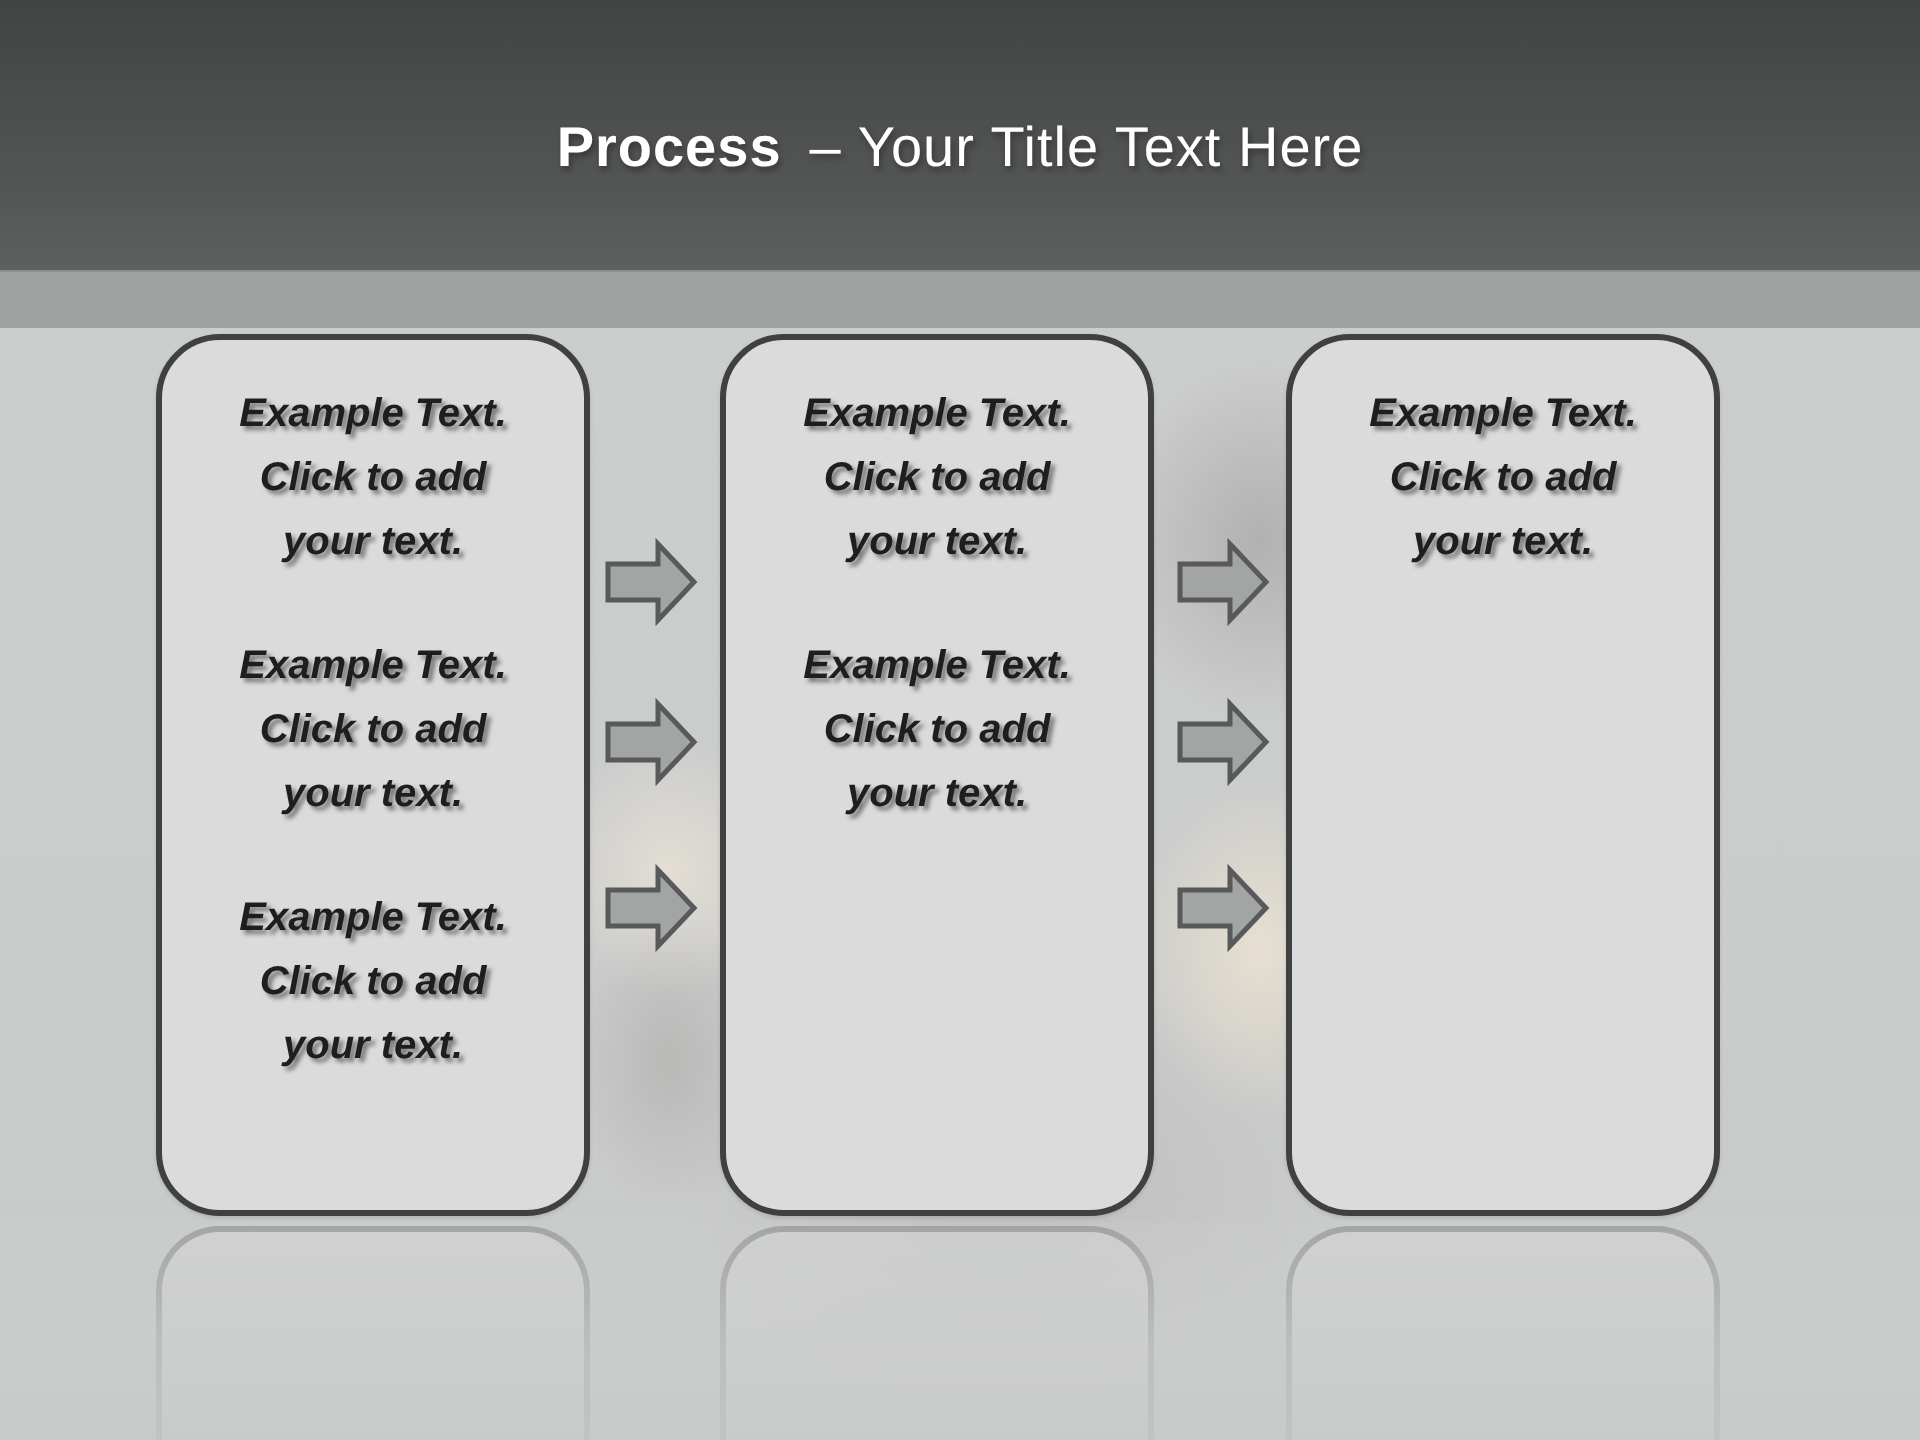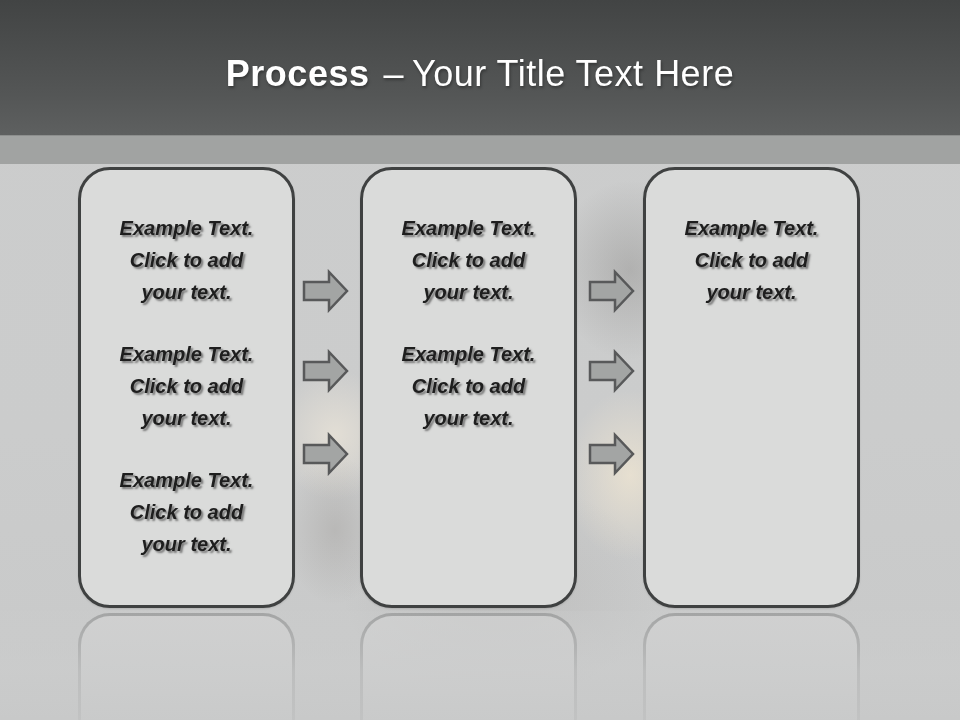--- a/index.html
+++ b/index.html
@@ -18,34 +18,34 @@
       background:radial-gradient(closest-side,rgba(242,234,219,.6),rgba(242,234,219,0));}
   .s4{left:285px;top:455px;width:100px;height:150px;
       background:radial-gradient(closest-side,rgba(80,70,62,.14),rgba(80,70,62,0));}
   .s5{left:340px;top:480px;width:320px;height:220px;
       background:radial-gradient(closest-side,rgba(90,84,78,.10),rgba(90,84,78,0));}
 
   
   .titlebar{position:absolute;left:0;top:0;width:960px;height:135px;z-index:5;
             background:linear-gradient(to bottom,#424444 0%,#4b4d4d 35%,#545656 70%,#5e6060 100%);
             display:flex;justify-content:center;align-items:flex-start;}
-  .title{margin:0;padding-top:57px;font-size:36px;line-height:34px;color:#ffffff;
+  .title{margin:0;padding-top:57px;font-size:28px;line-height:34px;color:#ffffff;
          font-weight:400;letter-spacing:.5px;text-shadow:1px 2px 3px rgba(0,0,0,.35);
          white-space:nowrap;}
   .t-bold{font-weight:700;}
   .t-sep{margin:0 8px 0 14px;}
 
   
   .band{position:absolute;left:0;top:135px;width:960px;height:28px;z-index:4;
         background:#a1a3a2;border-top:1px solid #8d8f8e;}
 
   
   .process-box{position:absolute;top:167px;width:217px;height:441px;box-sizing:border-box;
                background:#dadbda;border:3px solid #3f4141;border-radius:32px;z-index:3;
-               padding-top:42px;box-shadow:0 1px 2px rgba(0,0,0,.12);}
+               padding-top:21px;box-shadow:0 1px 2px rgba(0,0,0,.12);}
   .box-1{left:78px;}
   .box-2{left:360px;}
   .box-3{left:643px;}
   .box-text{margin:0 6px 30px 6px;text-align:center;white-space:pre-line;
             font-style:italic;font-weight:700;font-size:20px;line-height:32px;color:#1e1e1e;
             text-shadow:2px 2px 2px rgba(95,95,95,.8);}
 
   
   .arrow{position:absolute;width:48px;height:44px;z-index:3;}
   .g1{left:302px;} .g2{left:588px;}

